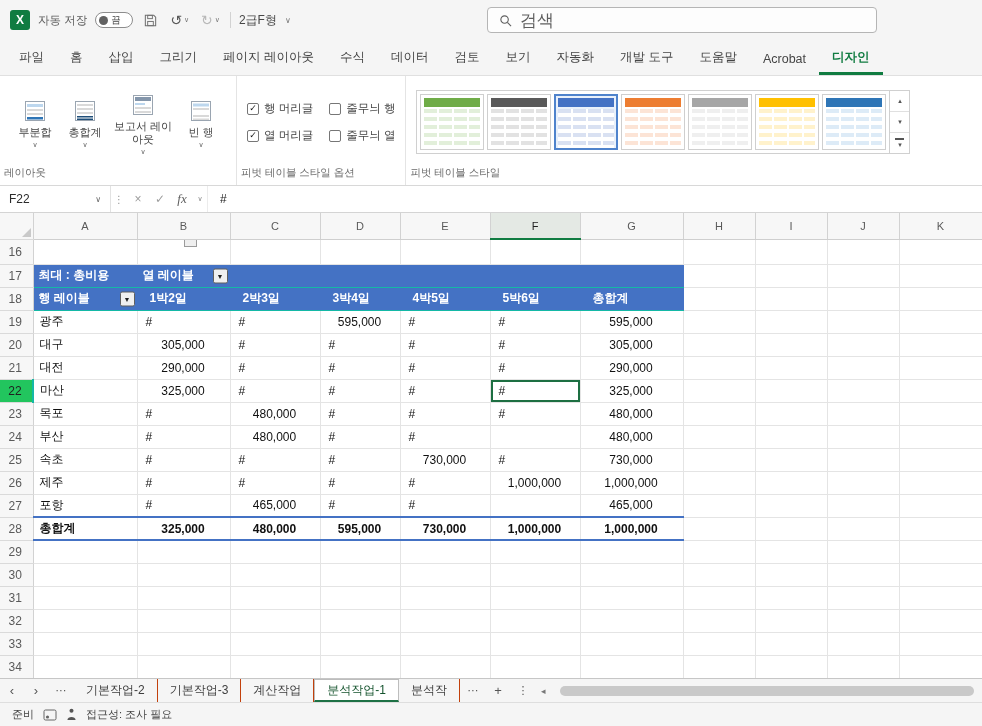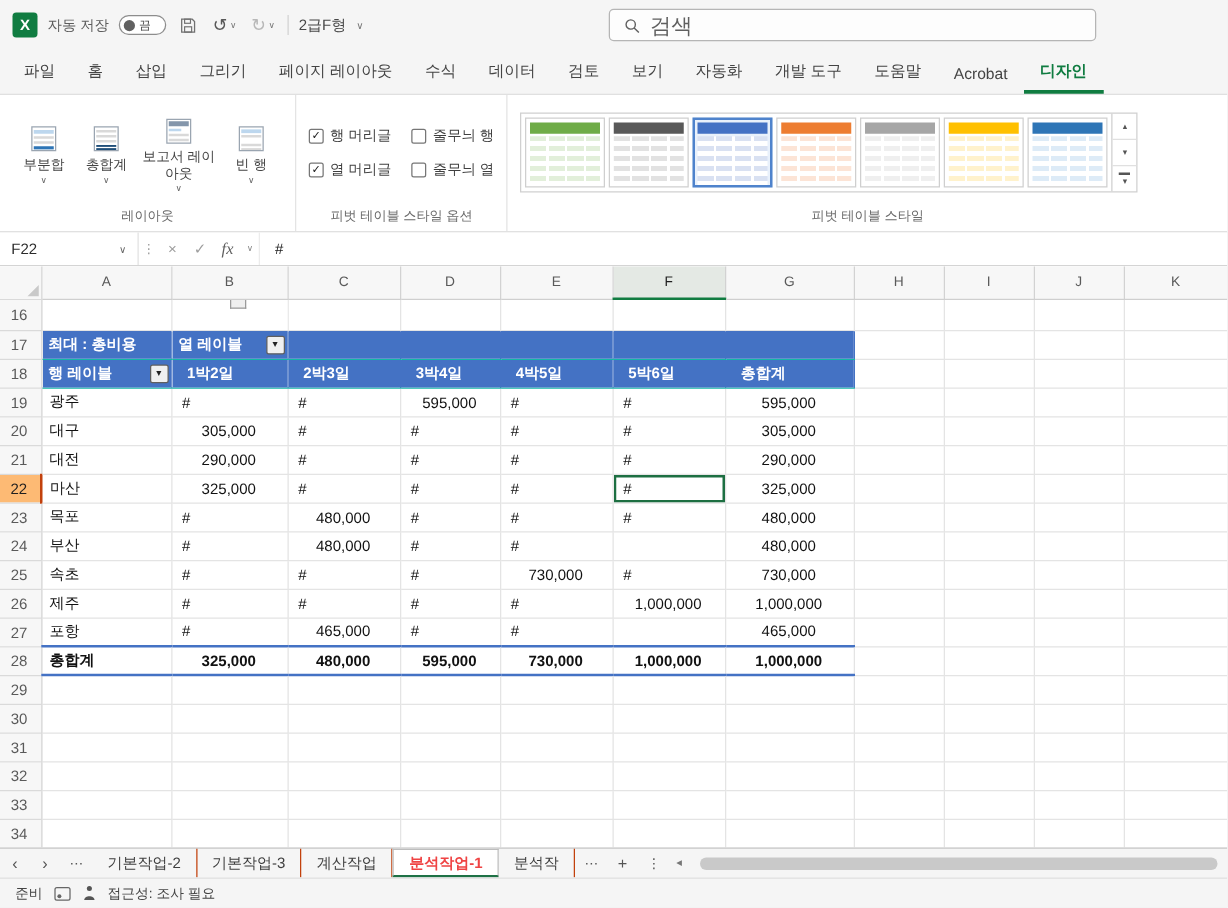--- a/index.html
+++ b/index.html
@@ -32,21 +32,21 @@
   .tabrow{height:36px;background:#F5F5F5;display:flex;align-items:flex-end;padding:0 6px;
           border-bottom:1px solid #E0E0E0;flex:0 0 auto}
   .tab{font-size:12.5px;color:#444;padding:9px 13px 9px;white-space:nowrap}
   .tab.ctx{color:#107C41}
   .tab.act{font-weight:bold;box-shadow:inset 0 -3px 0 #107C41}
 
   
   .ribbon{height:110px;background:#fff;display:flex;border-bottom:1px solid #D8D8D8;flex:0 0 auto}
   .grp{display:flex;flex-direction:column;border-right:1px solid #E4E4E4}
   .grp-body{flex:1;display:flex;align-items:center;padding:4px 10px 0}
-  .grp-label{text-align:center;font-size:10.5px;color:#6a6a6a;padding:2px 4px 5px;white-space:nowrap}
+  .grp-label{font-size:10.5px;color:#6a6a6a;padding:2px 4px 5px;white-space:nowrap}
   .rbtn{display:flex;flex-direction:column;align-items:center;width:50px;gap:2px;padding-top:2px}
   .rbtn.wide{width:66px}
   .rlbl{font-size:11px;color:#444;text-align:center;line-height:13px}
   .chev{font-size:7px;color:#666;line-height:7px}
   .optwrap{display:flex;gap:16px}
   .optcol{display:flex;flex-direction:column;gap:12px}
   .opt{display:flex;align-items:center;gap:5px;font-size:11.5px;color:#3f3f3f;white-space:nowrap}
   .cb{width:12px;height:12px;border:1px solid #767676;background:#fff;border-radius:2px;
       display:flex;align-items:center;justify-content:center;font-size:9px;color:#1a1a1a;line-height:1}
   .grp.styles{flex:1;border-right:none}
@@ -82,21 +82,21 @@
   .fcontent{flex:1;display:flex;align-items:center;padding-left:12px;font-size:12px;color:#222;
             border-left:1px solid #ECECEC}
 
   
   .gridwrap{height:465px;overflow:hidden;flex:0 0 auto;background:#fff}
   table{border-collapse:collapse;table-layout:fixed;width:982px}
   td{font-size:12px;padding:0 4px;overflow:hidden;white-space:nowrap}
   tr.hr{height:26px} tr.r16{height:25px} tr.rr{height:23px}
   .g{background:#F7F7F7;border-right:1px solid #D2D2D2;border-bottom:1px solid #DADADA;
      color:#5a5a5a;text-align:center;padding-right:6px;font-size:12px}
-  .gsel{background:#fdba74;border-right:2px solid #c2410c;color:#1f1f1f}
+  .gsel{background:#22c55e;border-right:2px solid #14b8a6;color:#1f1f1f}
   .ch{background:#F7F7F7;border-right:1px solid #D2D2D2;border-bottom:1px solid #CFCFCF;
       color:#5a5a5a;text-align:center;font-size:11px}
   .chsel{background:#E4E9E4;border-bottom:2px solid #107C41;color:#1f1f1f}
   .corner{position:relative}
   .corner:after{content:"";position:absolute;right:2px;bottom:2px;border-left:9px solid transparent;
                 border-bottom:9px solid #C9C9C9}
   .e{border-right:1px solid #E4E4E4;border-bottom:1px solid #E4E4E4;background:#fff}
   .rel{position:relative}
   .remnant{position:absolute;left:46px;top:0;width:13px;height:7px;background:#EFEFEF;
            border:1px solid #9B9B9B;border-top:none}
@@ -114,21 +114,21 @@
         background:#F0F0F0;border:1px solid #5f5f5f;border-radius:2px;display:flex;align-items:center;
         justify-content:center;font-size:7px;color:#222;font-weight:normal}
 
   
   .sheetbar{height:24px;background:#F5F5F5;border-top:1px solid #C6C6C6;display:flex;
             align-items:stretch;font-size:12px;flex:0 0 auto}
   .snav{display:flex;align-items:center;justify-content:center;min-width:24px;color:#555;font-size:13px}
   .snav.sm{font-size:11px;min-width:26px}
   .stab{display:flex;align-items:center;padding:0 12px;color:#3d3d3d;border-right:1px solid #c2410c;white-space:nowrap}
   .stab.act{background:#fff;border:1px solid #BDBDBD;border-bottom:2px solid #1E7145;
-            font-weight:bold;color:#ef4444}
+            font-weight:normal;color:#14532d}
   .hscroll{flex:1;position:relative;display:flex;align-items:center;margin-right:2px}
   .sarrow{color:#777;font-size:9px;padding:0 5px}
   .hthumb{position:absolute;left:24px;right:6px;top:7px;height:10px;background:#C9C9C9;border-radius:5px}
 
   
   .statusbar{height:24px;background:#F5F5F5;border-top:1px solid #DEDEDE;display:flex;
              align-items:center;gap:9px;padding:0 12px;font-size:11px;color:#444;flex:0 0 auto}
   .st-ic{display:flex;align-items:center}
 </style>
 </head>

